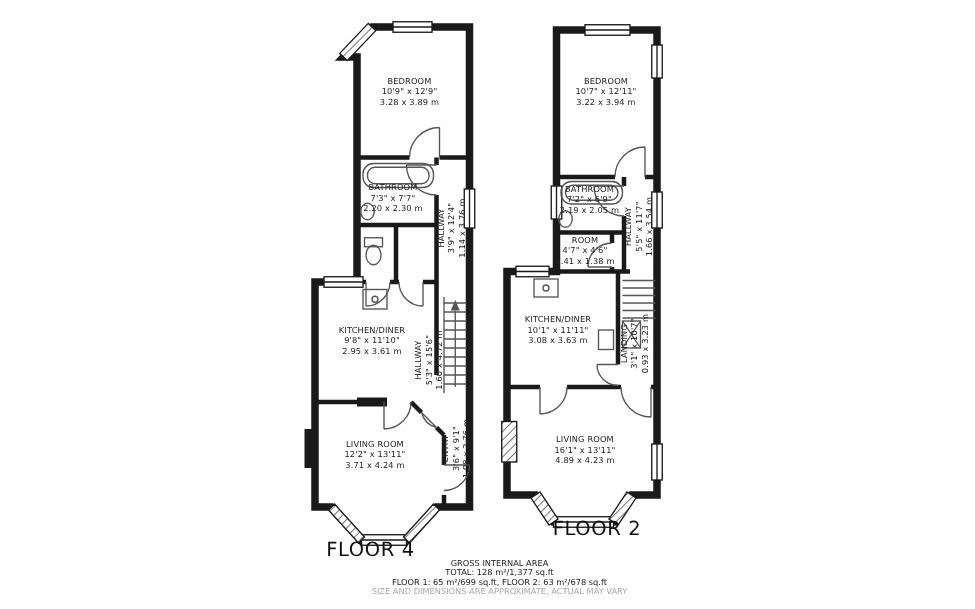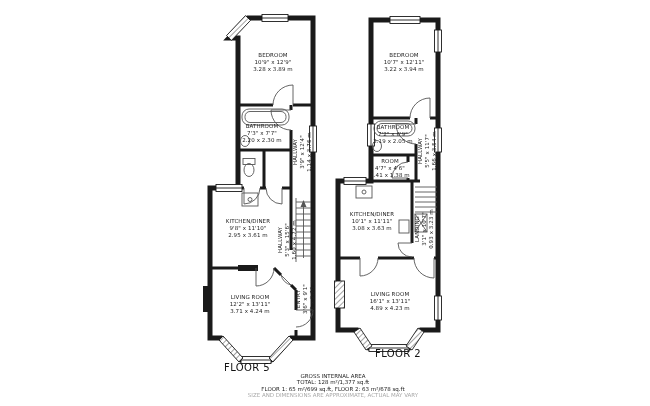--- a/index.html
+++ b/index.html
@@ -10,21 +10,21 @@
   }
   .stage svg{position:absolute;left:0;top:0;}
   .room-label{
     position:absolute;transform:translate(-50%,-50%);
     text-align:center;font-size:5.5px;line-height:1.25;color:#222;
     white-space:nowrap;letter-spacing:.1px;z-index:3;
   }
   .room-label.rot{transform:translate(-50%,-50%) rotate(-90deg);}
   .floor-caption{
     position:absolute;transform:translate(-50%,-50%);
-    font-size:10px;letter-spacing:.4px;color:#111;white-space:nowrap;z-index:3;
+    font-size:13px;letter-spacing:.4px;color:#111;white-space:nowrap;z-index:3;
   }
   .footer{
     position:absolute;left:333px;top:373px;transform:translateX(-50%);
     text-align:center;font-size:5.5px;line-height:1.18;color:#222;
     white-space:nowrap;z-index:3;
   }
   .footer .muted{color:#a8a8a8;}
 </style>
 </head>
 <body>
@@ -188,21 +188,21 @@
   <div class="room-label" style="left:250px;top:304px">
     <div>LIVING ROOM</div>
     <div>12'2" x 13'11"</div>
     <div>3.71 x 4.24 m</div>
   </div>
   <div class="room-label rot" style="left:305px;top:299px">
     <div>ENTRY</div>
     <div>3'6" x 9'1"</div>
     <div>1.08 x 2.76 m</div>
   </div>
-  <div class="floor-caption" style="left:247px;top:367px">FLOOR 5</div>
+  <div class="floor-caption" style="left:247px;top:367px">FLOOR 4</div>
 
   <div class="room-label" style="left:404px;top:62px">
     <div>BEDROOM</div>
     <div>10'7" x 12'11"</div>
     <div>3.22 x 3.94 m</div>
   </div>
   <div class="room-label" style="left:393px;top:134px">
     <div>BATHROOM</div>
     <div>7'2" x 6'9"</div>
     <div>2.19 x 2.05 m</div>

